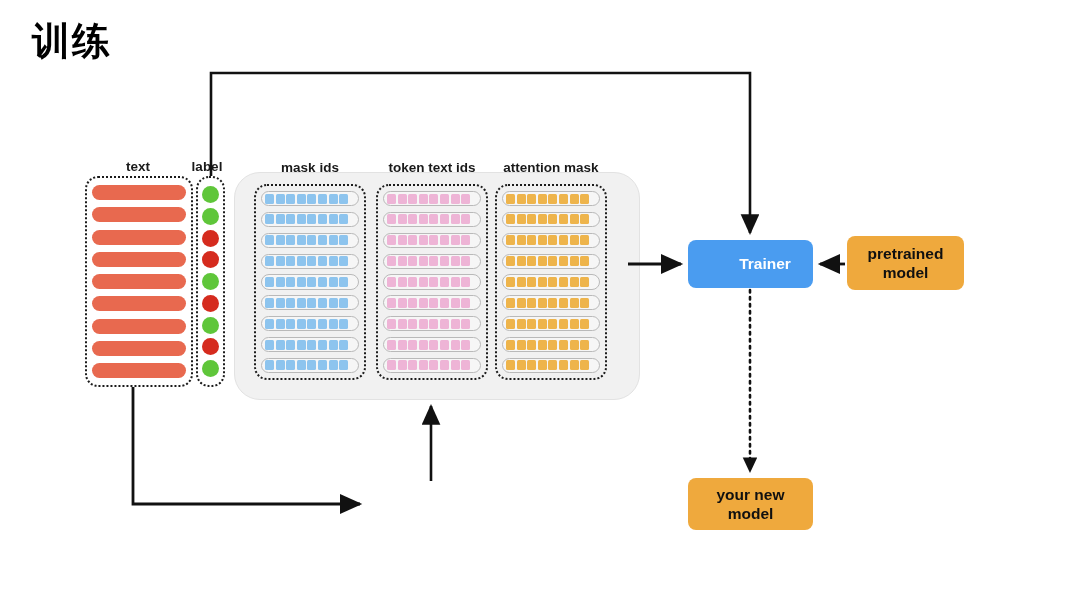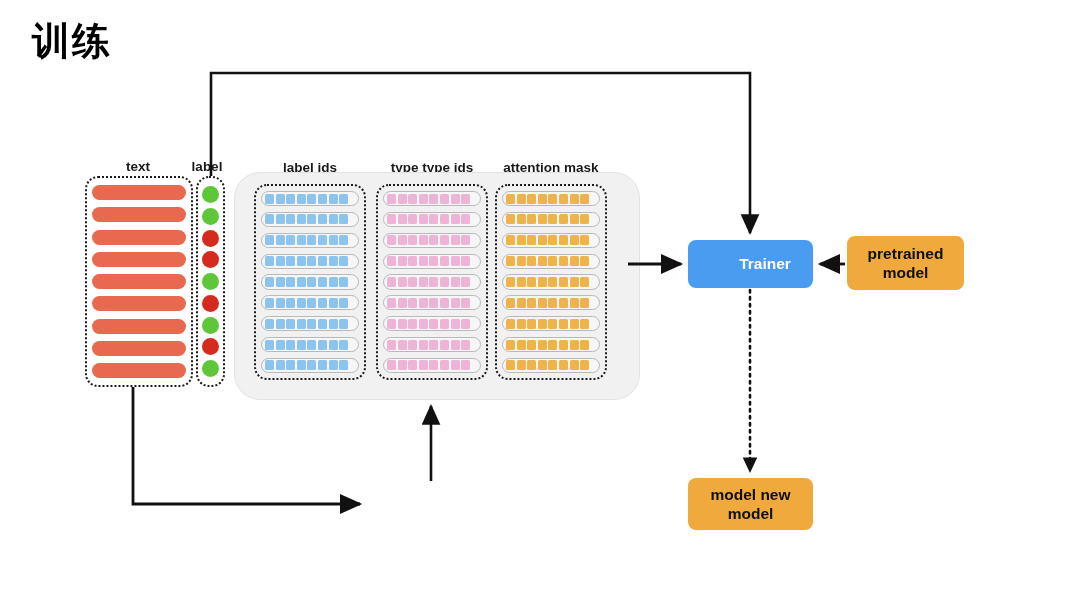--- a/index.html
+++ b/index.html
@@ -98,22 +98,22 @@
 </style>
 </head>
 <body>
 
 <div id="stage">
 
   <div id="title">训练</div>
 
   <div class="col-head" style="left:138px;top:159px;">text</div>
   <div class="col-head" style="left:207px;top:159px;">label</div>
-  <div class="col-head" style="left:310px;top:160px;">label ids</div>
-  <div class="col-head" style="left:432px;top:160px;">type type ids</div>
+  <div class="col-head" style="left:310px;top:160px;">mask ids</div>
+  <div class="col-head" style="left:432px;top:160px;">token text ids</div>
   <div class="col-head" style="left:551px;top:160px;">attention mask</div>
 
   <div id="panel" style="left:234px;top:172px;width:406px;height:228px;"></div>
 
   <div class="dotted" style="left:85px;top:176px;width:108px;height:211px;"></div>
   <div class="pill-stack" id="text-stack" style="left:92px;top:185px;width:94px;height:193px;">
       <div class="pill" style="background: rgb(232, 105, 79);"></div>
       <div class="pill" style="background: rgb(232, 105, 79);"></div>
       <div class="pill" style="background: rgb(232, 105, 79);"></div>
       <div class="pill" style="background: rgb(232, 105, 79);"></div>
@@ -423,21 +423,21 @@
   <div class="node blue" style="left:688px;top:240px;width:125px;height:48px;">
     <span>Trainer</span>
   </div>
 
   <div class="node orange" style="left:847px;top:236px;width:117px;height:54px;flex-direction:column;">
     <span>pretrained</span>
     <span>model</span>
   </div>
 
   <div class="node orange" style="left:688px;top:478px;width:125px;height:52px;flex-direction:column;">
-    <span>model new</span>
+    <span>your new</span>
     <span>model</span>
   </div>
 
   <svg id="wires" viewBox="0 0 1080 608">
     <defs>
       <marker id="ah" markerWidth="9" markerHeight="9" refX="7.2" refY="3.6" orient="auto" markerUnits="strokeWidth">
         <path d="M0,0 L8,3.6 L0,7.2 z" fill="#111"></path>
       </marker>
       <marker id="ahd" markerWidth="7" markerHeight="7" refX="5.2" refY="2.8" orient="auto" markerUnits="strokeWidth">
         <path d="M0,0 L6,2.8 L0,5.6 z" fill="#111"></path>

